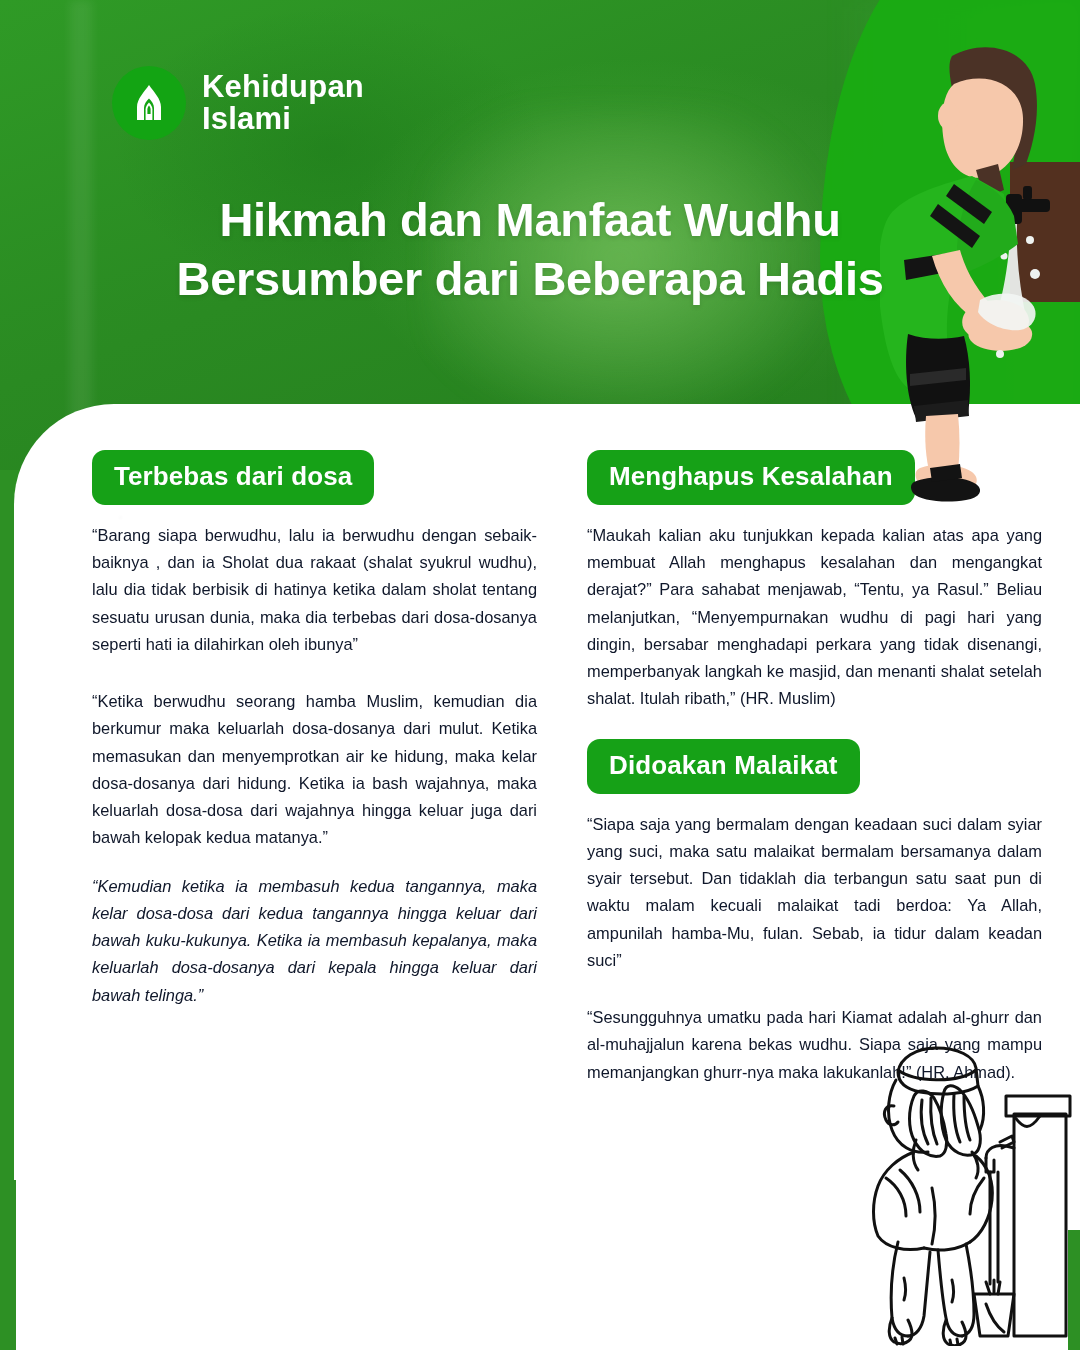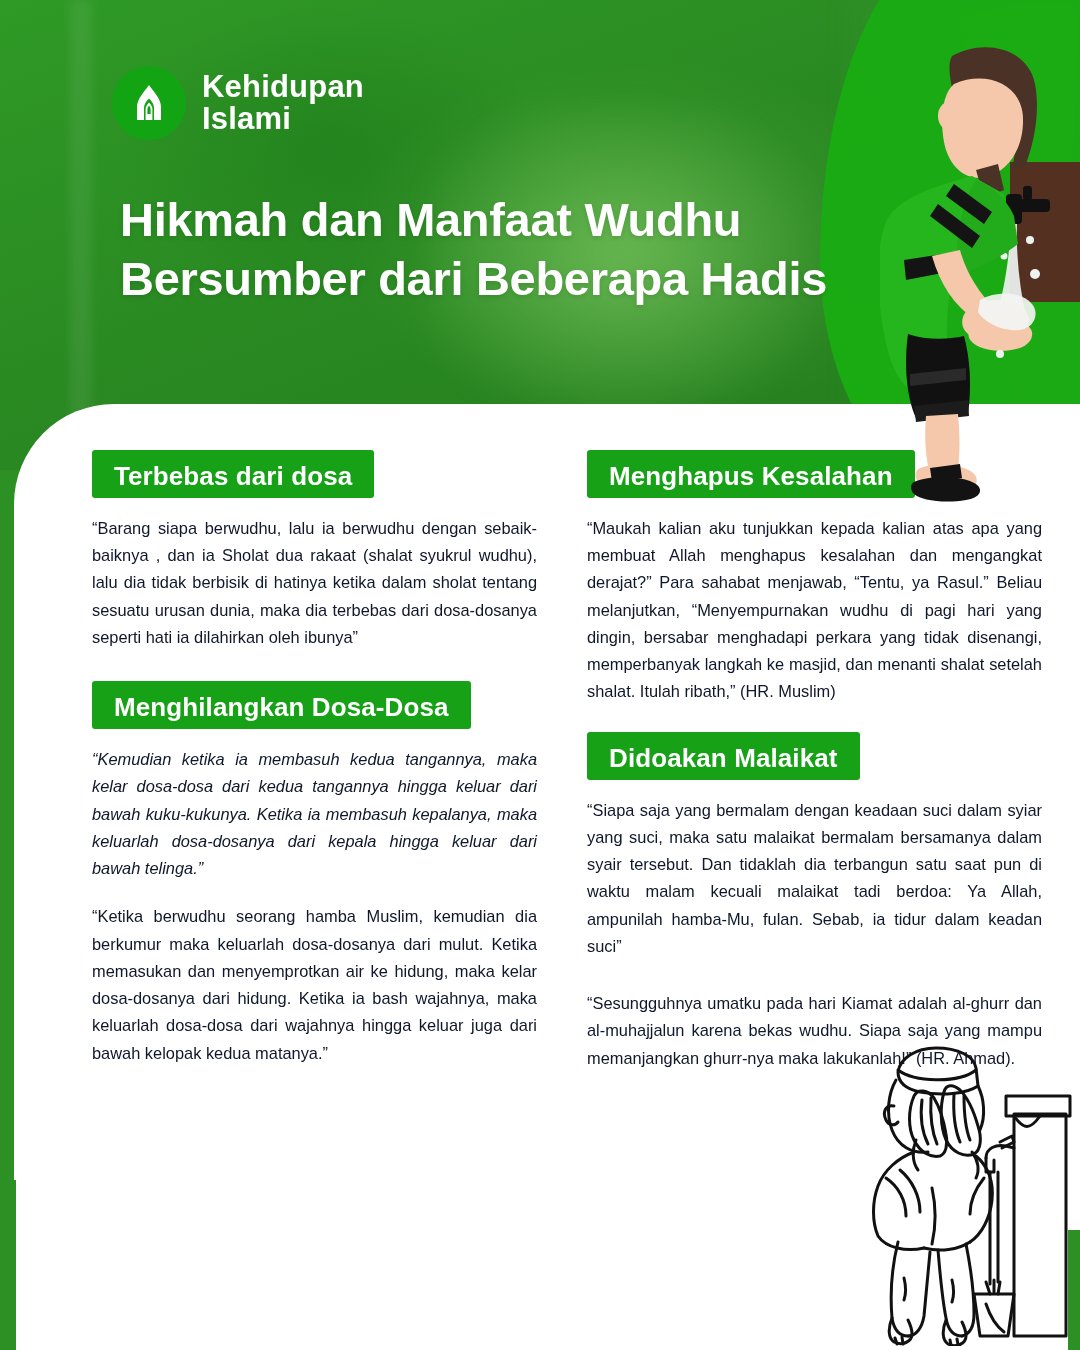--- a/index.html
+++ b/index.html
@@ -88,21 +88,21 @@
     line-height: 1.04;
     letter-spacing: .2px;
     white-space: pre-line;
   }
 
   
   .poster-title {
     position: absolute;
     left: 120px; top: 190px;
     width: 820px;
-    text-align: left;
+    text-align: center;
     color: #ffffff;
     font-size: 47px;
     font-weight: bold;
     line-height: 1.26;
     letter-spacing: -.3px;
     z-index: 11;
     text-shadow: 0 2px 5px rgba(0,0,0,.12);
   }
 
   
@@ -157,22 +157,22 @@
   .col { width: 445px; flex: 0 0 auto; }
   .col.right { width: 455px; }
 
   .badge {
     display: inline-block;
     background: #16a117;
     color: #ffffff;
     font-size: 26px;
     font-weight: bold;
     letter-spacing: .1px;
-    padding: 11px 22px 6px;
-    border-radius: 3px;
+    padding: 11px 22px 13px;
+    border-radius: 13px;
     margin-bottom: 17px;
     white-space: nowrap;
   }
 
   .para {
     color: #0f172a;
     font-size: 16.4px;
     line-height: 1.66;
     text-align: justify;
     text-justify: inter-word;
@@ -306,23 +306,22 @@
   <div class="columns">
 
     <div class="col left">
 
       <div class="block">
         <div class="badge">Terbebas dari dosa</div>
         <p class="para">“Barang siapa berwudhu, lalu ia berwudhu dengan sebaik-baiknya , dan ia Sholat dua rakaat (shalat syukrul wudhu), lalu dia tidak berbisik di hatinya ketika dalam sholat tentang sesuatu urusan dunia, maka dia terbebas dari dosa-dosanya seperti hati ia dilahirkan oleh ibunya”</p>
       </div>
 
       <div class="block">
-        <div class="badge">Menghilangkan Dosa-Dosa</div>
+        <p class="para">“Ketika berwudhu seorang hamba Muslim, kemudian dia berkumur maka keluarlah dosa-dosanya dari mulut. Ketika memasukan dan menyemprotkan air ke hidung, maka kelar dosa-dosanya dari hidung. Ketika ia bash wajahnya, maka keluarlah dosa-dosa dari wajahnya hingga keluar juga dari bawah kelopak kedua matanya.”</p>
         <p class="para italic">“Kemudian ketika ia membasuh kedua tangannya, maka kelar dosa-dosa dari kedua tangannya hingga keluar dari bawah kuku-kukunya. Ketika ia membasuh kepalanya, maka keluarlah dosa-dosanya dari kepala hingga keluar dari bawah telinga.”</p>
-        <p class="para">“Ketika berwudhu seorang hamba Muslim, kemudian dia berkumur maka keluarlah dosa-dosanya dari mulut. Ketika memasukan dan menyemprotkan air ke hidung, maka kelar dosa-dosanya dari hidung. Ketika ia bash wajahnya, maka keluarlah dosa-dosa dari wajahnya hingga keluar juga dari bawah kelopak kedua matanya.”</p>
       </div>
 
     </div>
 
     <div class="col right">
 
       <div class="block tight">
         <div class="badge">Menghapus Kesalahan</div>
         <p class="para">“Maukah kalian aku tunjukkan kepada kalian atas apa yang membuat Allah menghapus kesalahan dan mengangkat derajat?” Para sahabat menjawab, “Tentu, ya Rasul.” Beliau melanjutkan, “Menyempurnakan wudhu di pagi hari yang dingin, bersabar menghadapi perkara yang tidak disenangi, memperbanyak langkah ke masjid, dan menanti shalat setelah shalat. Itulah ribath,” (HR. Muslim)</p>
       </div>

